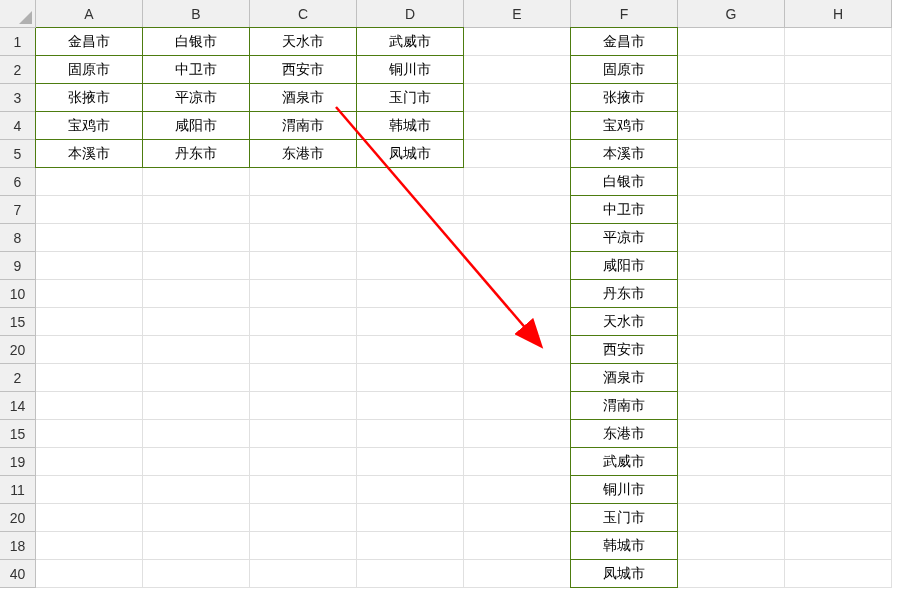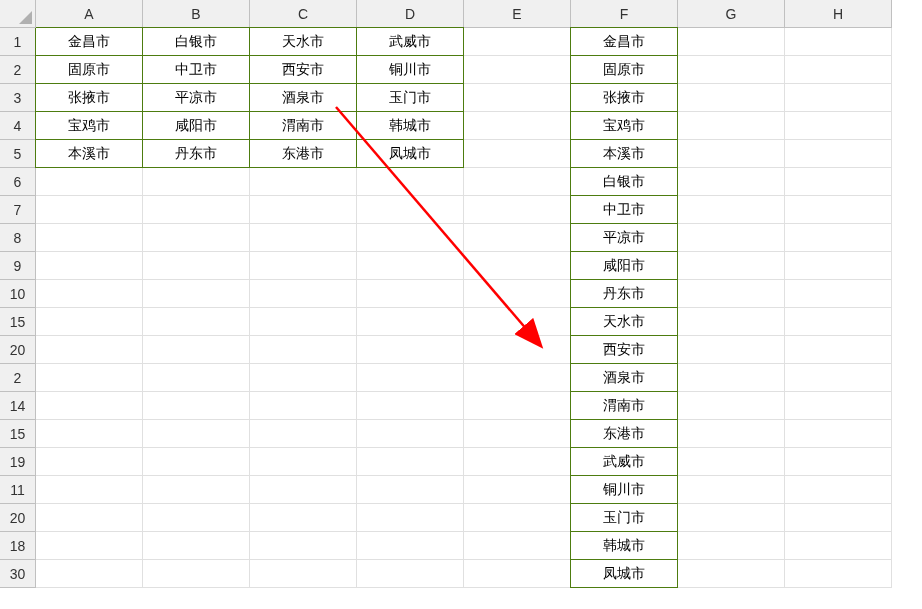--- a/index.html
+++ b/index.html
@@ -264,21 +264,21 @@
       <div class="cell"></div>
       <div class="row-header">18</div>
       <div class="cell"></div>
       <div class="cell"></div>
       <div class="cell"></div>
       <div class="cell"></div>
       <div class="cell"></div>
       <div class="cell bordered">韩城市</div>
       <div class="cell"></div>
       <div class="cell"></div>
-      <div class="row-header">30</div>
+      <div class="row-header">40</div>
       <div class="cell"></div>
       <div class="cell"></div>
       <div class="cell"></div>
       <div class="cell"></div>
       <div class="cell"></div>
       <div class="cell bordered">凤城市</div>
       <div class="cell"></div>
       <div class="cell"></div>
     </div>
   <svg class="arrow-overlay" width="922" height="609">

